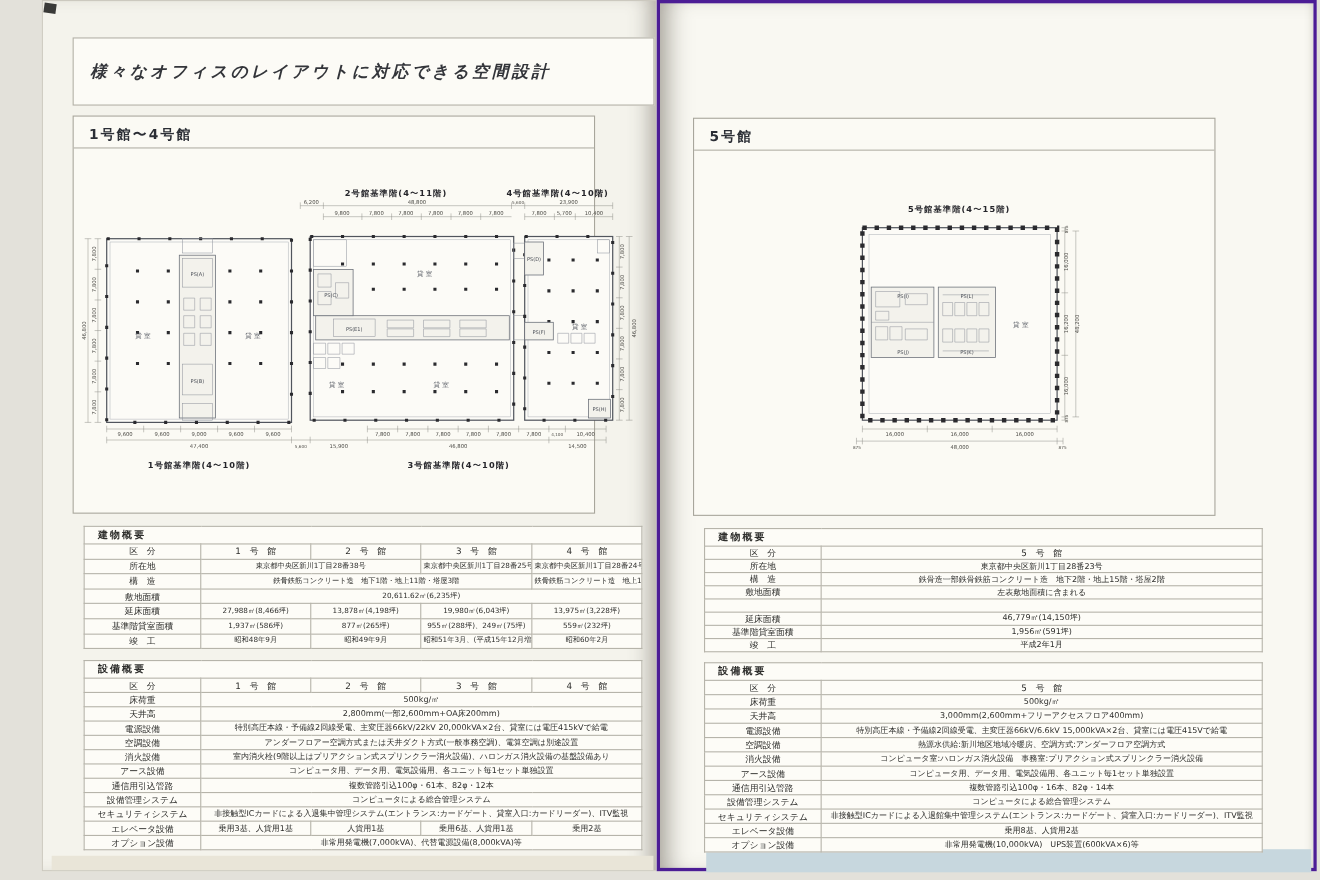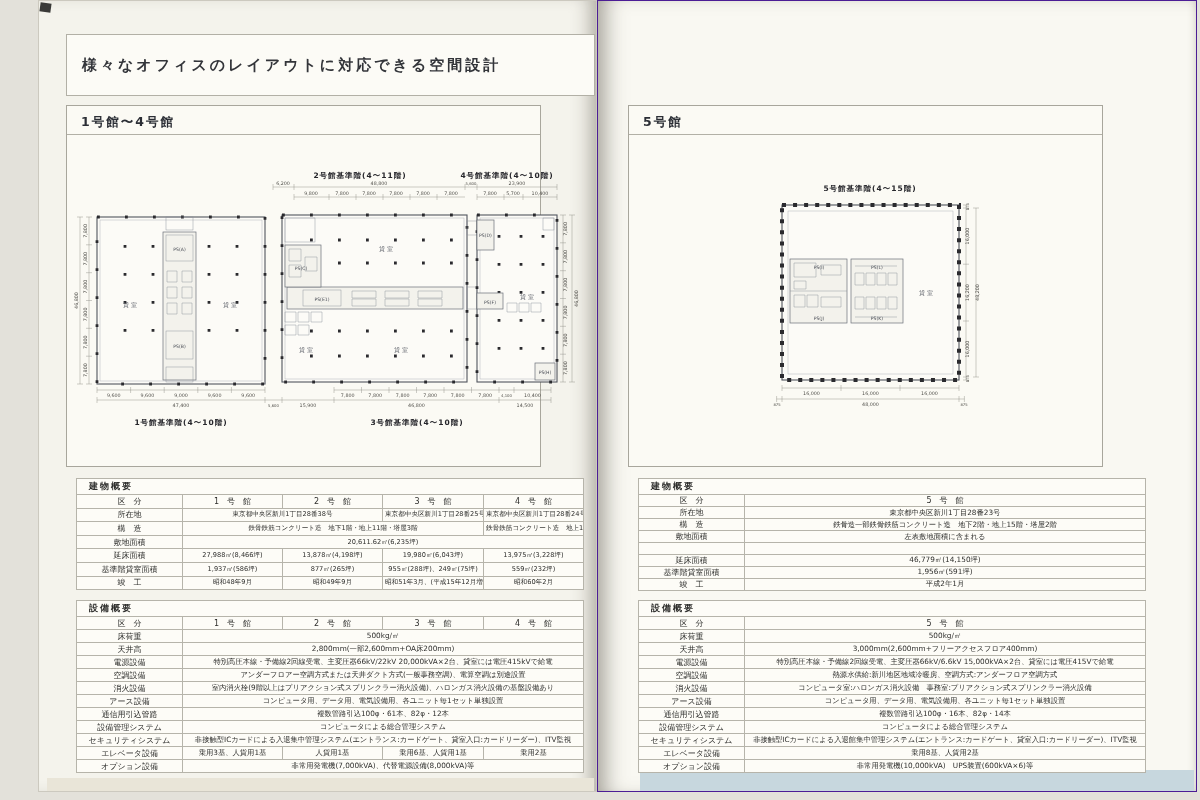--- a/index.html
+++ b/index.html
@@ -1,26 +1,26 @@
 <!DOCTYPE html>
 <html><head>
 <meta charset="utf-8">
 <style>
   html,body{margin:0;padding:0;}
   body{width:1200px;height:800px;background:#e3e1da;font-family:"DejaVu Sans","Liberation Sans",sans-serif;position:relative;overflow:hidden;}
   .page{position:absolute;top:0;height:792px;}
   #page-left{left:38px;width:559px;background:#f4f3ec;border:1px solid #ccc9bf;box-sizing:border-box;
              box-shadow:inset -16px 0 20px -12px rgba(70,64,52,.45);}
-  #page-right{left:597px;width:600px;background:#f9f8f2;border:1px solid #4c1d95;box-sizing:border-box;
+  #page-right{left:597px;width:600px;background:#f9f8f2;border:3px solid #4c1d95;box-sizing:border-box;
               box-shadow:inset 18px 0 22px -12px rgba(70,64,52,.5), inset -6px 0 8px -6px rgba(70,64,52,.25);}
   .corner-mark{position:absolute;left:1px;top:2px;width:11px;height:9px;background:#3a3a38;transform:rotate(8deg);}
   .blue-strip{position:absolute;left:42px;right:2px;top:769px;height:21px;background:#c7d7de;}
   .beige-strip{position:absolute;left:8px;right:2px;top:777px;height:13px;background:#e9e5d8;}
   .title-box{position:absolute;left:27px;top:33px;width:529px;height:62px;background:#fcfbf6;border:1px solid #b2b0a6;box-sizing:border-box;}
-  .title-box h1{margin:0;padding:21px 0 0 15px;font-size:15px;font-weight:bold;letter-spacing:3px;color:#33353a;}
+  .title-box h1{margin:0;padding:21px 0 0 15px;font-size:15px;font-weight:bold;letter-spacing:3px;color:#33353a;font-style:italic;}
   .plan-panel{position:absolute;left:27px;top:104px;width:475px;height:362px;background:#fbfaf4;border:1px solid #a8a69c;box-sizing:border-box;}
   #page-right .plan-panel{left:30px;}
   .panel-header{height:29px;border-bottom:1px solid #b2b0a6;box-sizing:border-box;font-size:12.5px;font-weight:bold;letter-spacing:2px;color:#2b2e35;padding:8px 0 0 14px;}
   .plan-svg{position:absolute;left:0;top:29px;}
   
   .spec{position:absolute;border-collapse:collapse;table-layout:fixed;background:#fdfcf7;color:#2e2e2c;}
   .spec td{border:1px solid #b6b4aa;text-align:center;padding:0 2px;overflow:hidden;white-space:nowrap;font-size:7.3px;}
   .spec td.lab{font-size:8px;}
   .spec tr.tt td{text-align:left;font-weight:bold;font-size:9px;padding-left:12px;letter-spacing:2px;height:15px;}
   #t-lb{left:37px;top:477px;width:507px;} #t-lb tr{height:13.6px;} #t-lb td.v{font-size:6.6px;margin-top:28px;}

